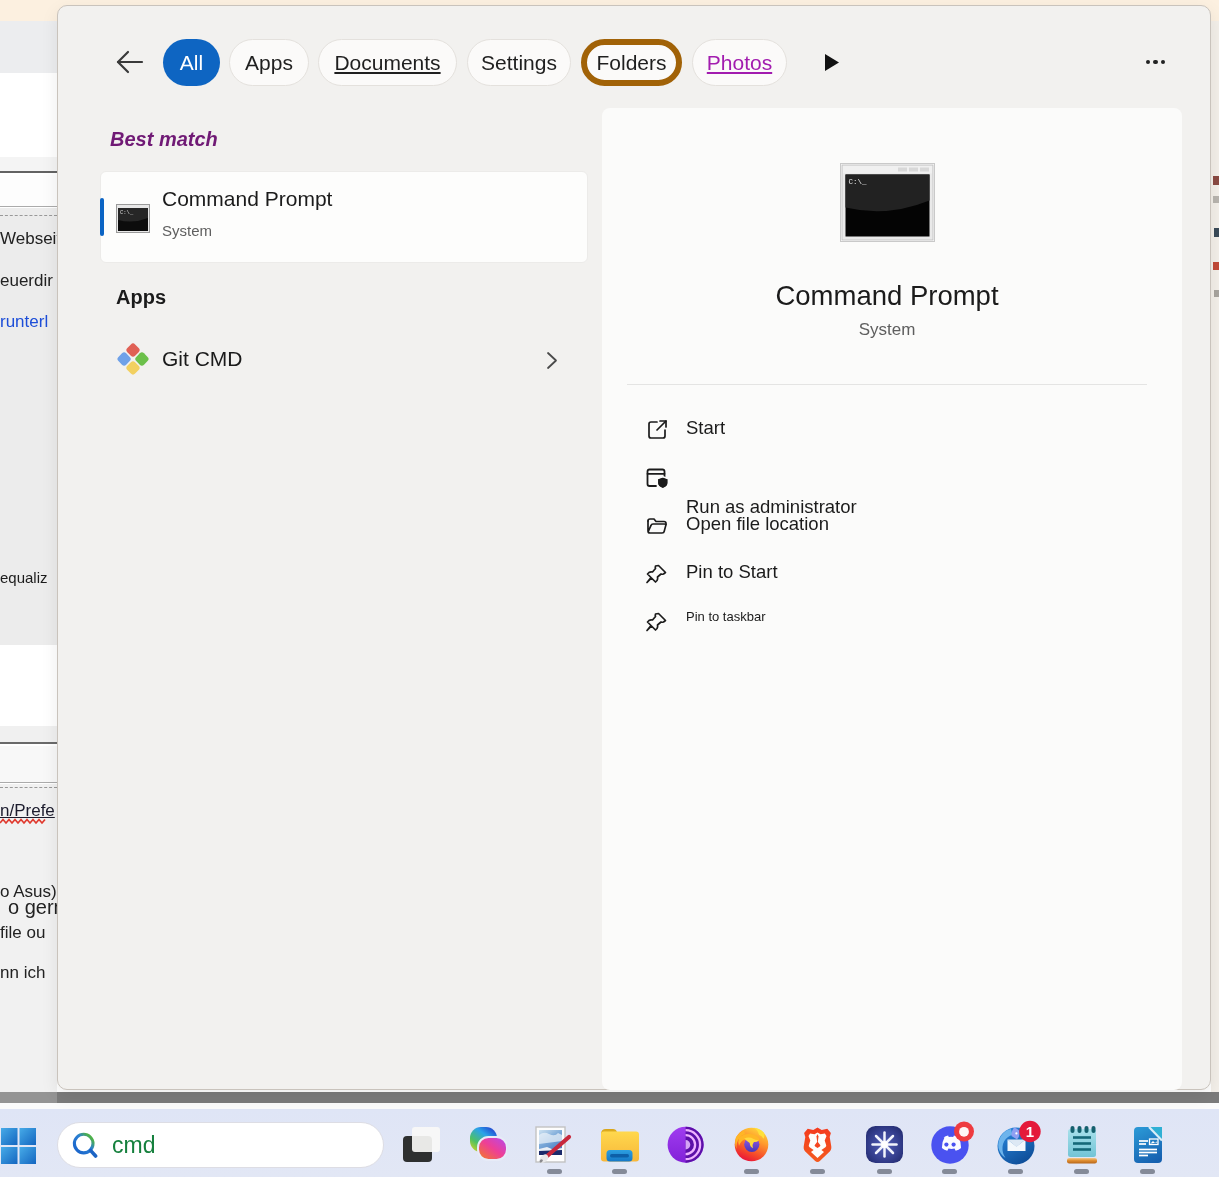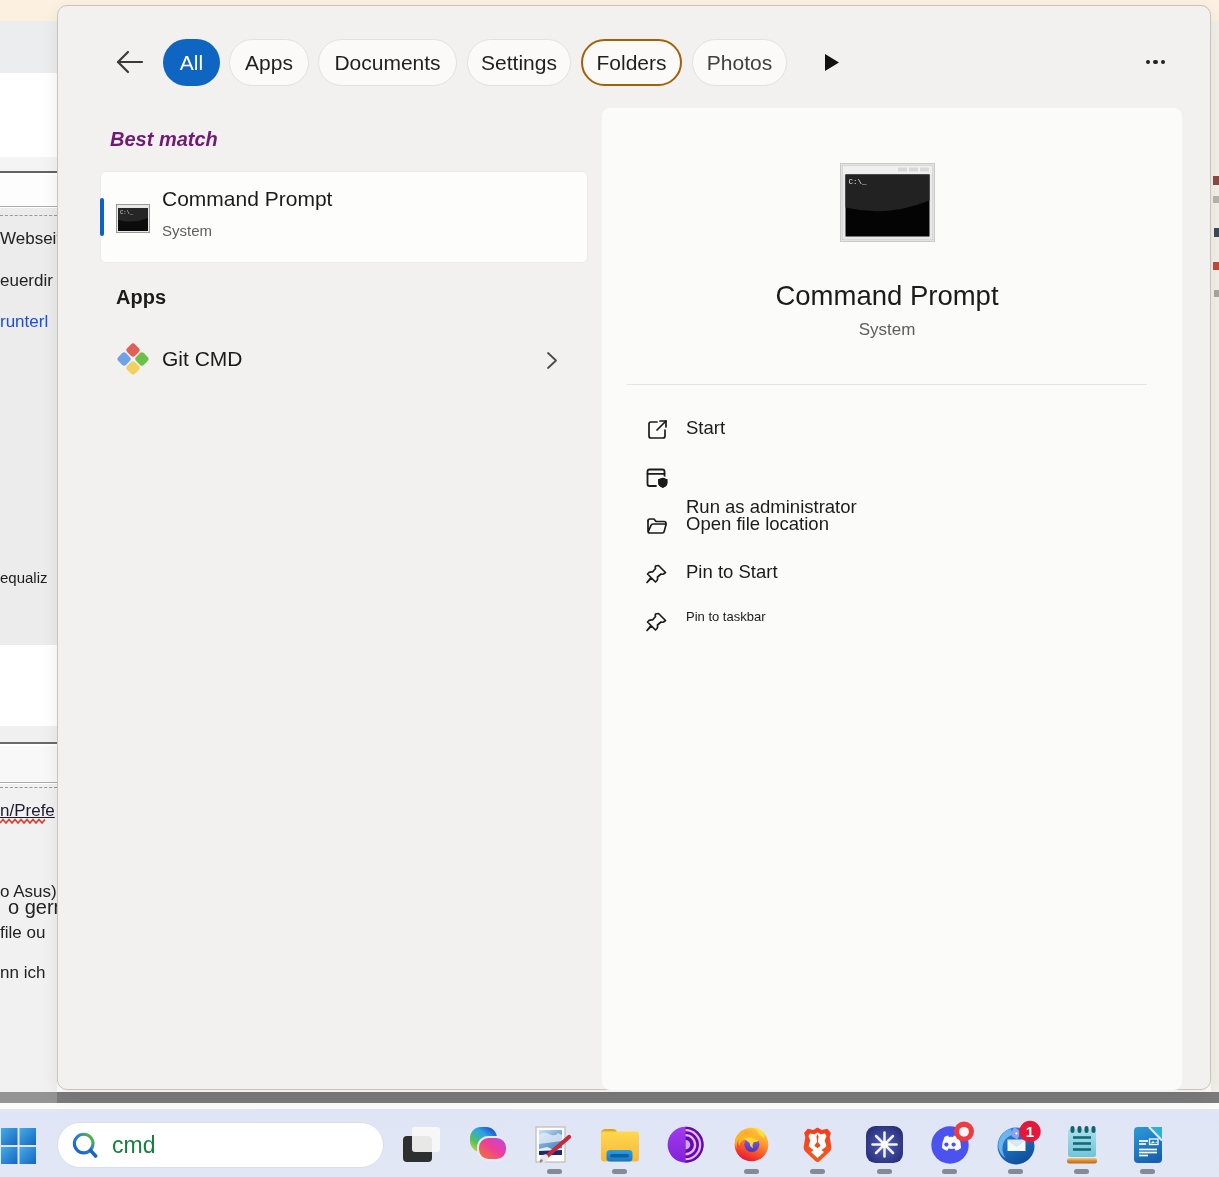--- a/index.html
+++ b/index.html
@@ -294,24 +294,24 @@
 
 <svg class="abs" style="left:116px;top:49px;" width="28" height="26" viewBox="0 0 28 26">
   <g stroke="#3a3a3a" stroke-width="2.2" fill="none" stroke-linecap="round" stroke-linejoin="round">
     <line x1="2" y1="13" x2="26" y2="13"></line>
     <polyline points="12,3 2,13 12,23"></polyline>
   </g>
 </svg>
 
 <div class="abs" style="left:163px;top:39px;width:57px;height:47px;background:#0e65c2;border-radius:24px;color:#ffffff;font-size:21px;display:flex;align-items:center;justify-content:center;">All</div>
 <div class="abs" style="left:229px;top:39px;width:80px;height:47px;background:#fbfaf9;border:1px solid #e4e1dd;border-radius:24px;color:#1f1f1f;font-size:21px;display:flex;align-items:center;justify-content:center;">Apps</div>
-<div class="abs" style="left:318px;top:39px;width:139px;height:47px;background:#fbfaf9;border:1px solid #e4e1dd;border-radius:24px;color:#1f1f1f;font-size:21px;display:flex;align-items:center;justify-content:center;">Documents</div>
+<div class="abs" style="left:318px;top:39px;width:139px;height:47px;background:#fbfaf9;border:1px solid #e4e1dd;border-radius:24px;color:#1f1f1f;font-size:21px;display:flex;align-items:center;justify-content:center;text-decoration:underline;">Documents</div>
 <div class="abs" style="left:467px;top:39px;width:104px;height:47px;background:#fbfaf9;border:1px solid #e4e1dd;border-radius:24px;color:#1f1f1f;font-size:21px;display:flex;align-items:center;justify-content:center;">Settings</div>
-<div class="abs" style="left:581px;top:39px;width:101px;height:47px;background:#fbfaf9;border:2px solid #a16207;border-radius:24px;color:#1f1f1f;font-size:21px;display:flex;align-items:center;justify-content:center;">Folders</div>
-<div class="abs" style="left:692px;top:39px;width:95px;height:47px;background:#fbfaf9;border:1px solid #e4e1dd;border-radius:24px;color:#404040;font-size:21px;display:flex;align-items:center;justify-content:center;">Photos</div>
+<div class="abs" style="left:581px;top:39px;width:101px;height:47px;background:#fbfaf9;border:6px solid #a16207;border-radius:24px;color:#1f1f1f;font-size:21px;display:flex;align-items:center;justify-content:center;">Folders</div>
+<div class="abs" style="left:692px;top:39px;width:95px;height:47px;background:#fbfaf9;border:1px solid #e4e1dd;border-radius:24px;color:#a21caf;font-size:21px;display:flex;align-items:center;justify-content:center;text-decoration:underline;">Photos</div>
 
 <svg class="abs" style="left:822px;top:52px;" width="20" height="21" viewBox="0 0 20 21">
   <path d="M3 2 L17 10.5 L3 19 z" fill="#111111"></path>
 </svg>
 
 <div class="abs" style="left:1146px;top:60px;width:19px;height:5px;display:flex;justify-content:space-between;">
   <div style="width:4.4px;height:4.4px;border-radius:50%;background:#222;"></div>
   <div style="width:4.4px;height:4.4px;border-radius:50%;background:#222;"></div>
   <div style="width:4.4px;height:4.4px;border-radius:50%;background:#222;"></div>
 </div>

